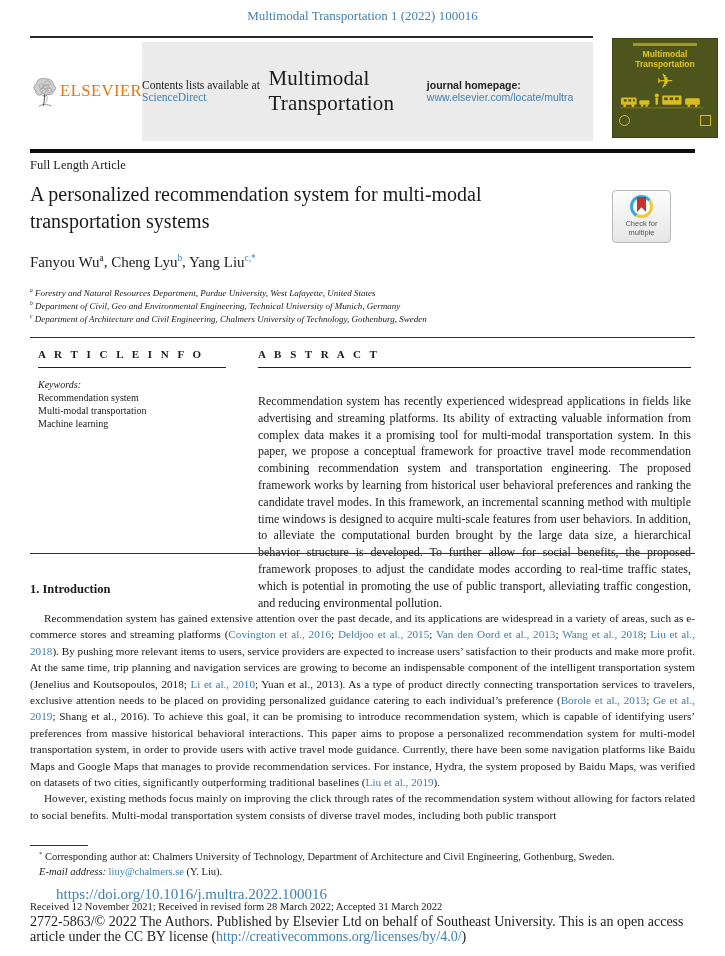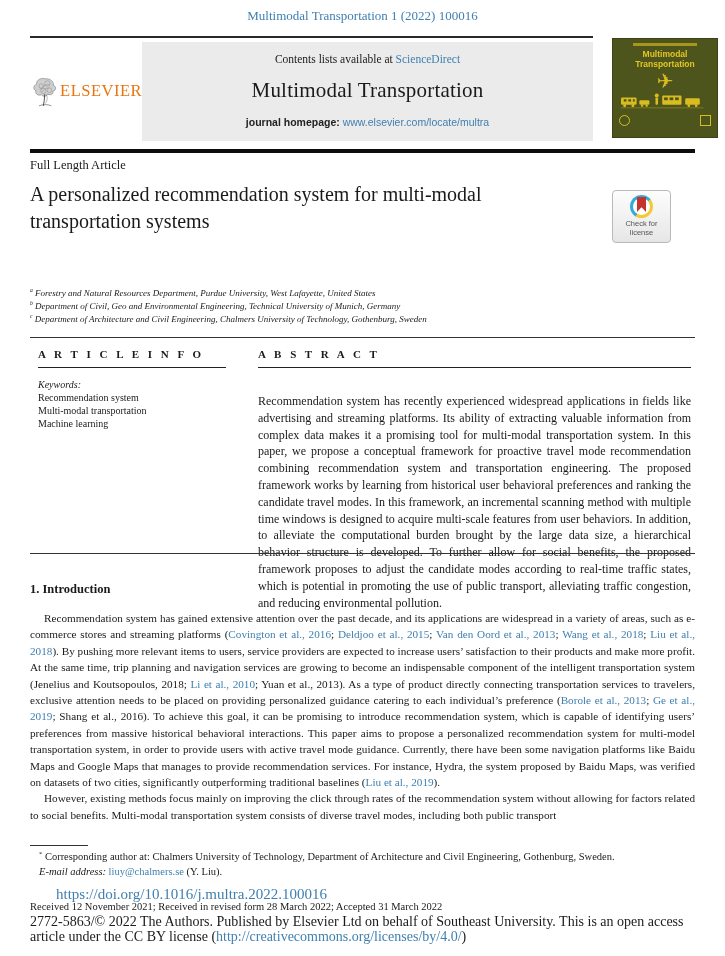--- a/index.html
+++ b/index.html
@@ -14,21 +14,21 @@
   
   .top-ref{position:absolute;top:8px;left:0;width:100%;text-align:center;
            font-size:13px;color:#4080b0;}
 
   
   .rule-top{position:absolute;left:30px;top:36px;width:563px;border-top:2px solid #2a2a2a;}
   .masthead{position:absolute;left:30px;top:42px;width:563px;height:99px;display:flex;}
   .logo-box{width:112px;height:99px;display:flex;flex-direction:row;align-items:center;justify-content:flex-end;}
   .logo-box svg{width:78px;height:76px;}
   .elsevier-word{font-family:"Liberation Serif",serif;color:#e87511;font-size:16.5px;letter-spacing:.5px;margin-top:-2px;}
-  .banner{flex:1;background:#ebebeb;display:flex;flex-direction:column;align-items:center;
+  .banner{flex:1;background:#ebebeb;display:flex;flex-direction:row;align-items:center;
           justify-content:space-between;padding:11px 0 13px 0;}
   .contents-line{font-size:11.5px;}
   .banner-title{font-size:21px;letter-spacing:.2px;}
   .homepage-line{font-family:"Liberation Sans",sans-serif;font-size:10.5px;font-weight:bold;color:#222;}
   .homepage-line .link{font-weight:normal;}
 
   
   .cover{position:absolute;left:612px;top:38px;width:106px;height:100px;background:#4d551c;
          display:flex;flex-direction:column;align-items:center;box-shadow:0 0 0 1px #3c4216 inset;}
   .cover-band{width:64px;height:3px;background:#d9bc20;opacity:.65;margin-top:5px;}
@@ -164,24 +164,25 @@
   <div class="article-type">Full Length Article</div>
   <div class="title">A personalized recommendation system for multi-modal transportation systems</div>
 
   <div class="badge">
     <div class="cm-circle">
       <div class="cm-inner"></div>
       <div class="cm-bookmark"></div>
     </div>
     <div class="badge-text">
       <div>Check for</div>
-      <div>license</div>
-    </div>
-  </div>
-
+      <div>multiple</div>
+    </div>
+  </div>
+
+  <div class="authors"><span>Fanyou Wu</span><span class="sup">a</span><span>, Cheng Lyu</span><span class="supb">b</span><span>, Yang Liu</span><span class="supb">c,*</span></div>
 
   <div class="affils">
     <div><span class="sup">a</span><span> Forestry and Natural Resources Department, Purdue University, West Lafayette, United States</span></div>
     <div><span class="sup">b</span><span> Department of Civil, Geo and Environmental Engineering, Technical University of Munich, Germany</span></div>
     <div><span class="sup">c</span><span> Department of Architecture and Civil Engineering, Chalmers University of Technology, Gothenburg, Sweden</span></div>
   </div>
 
   <div class="rule1"></div>
 
   <div class="info-grid">

